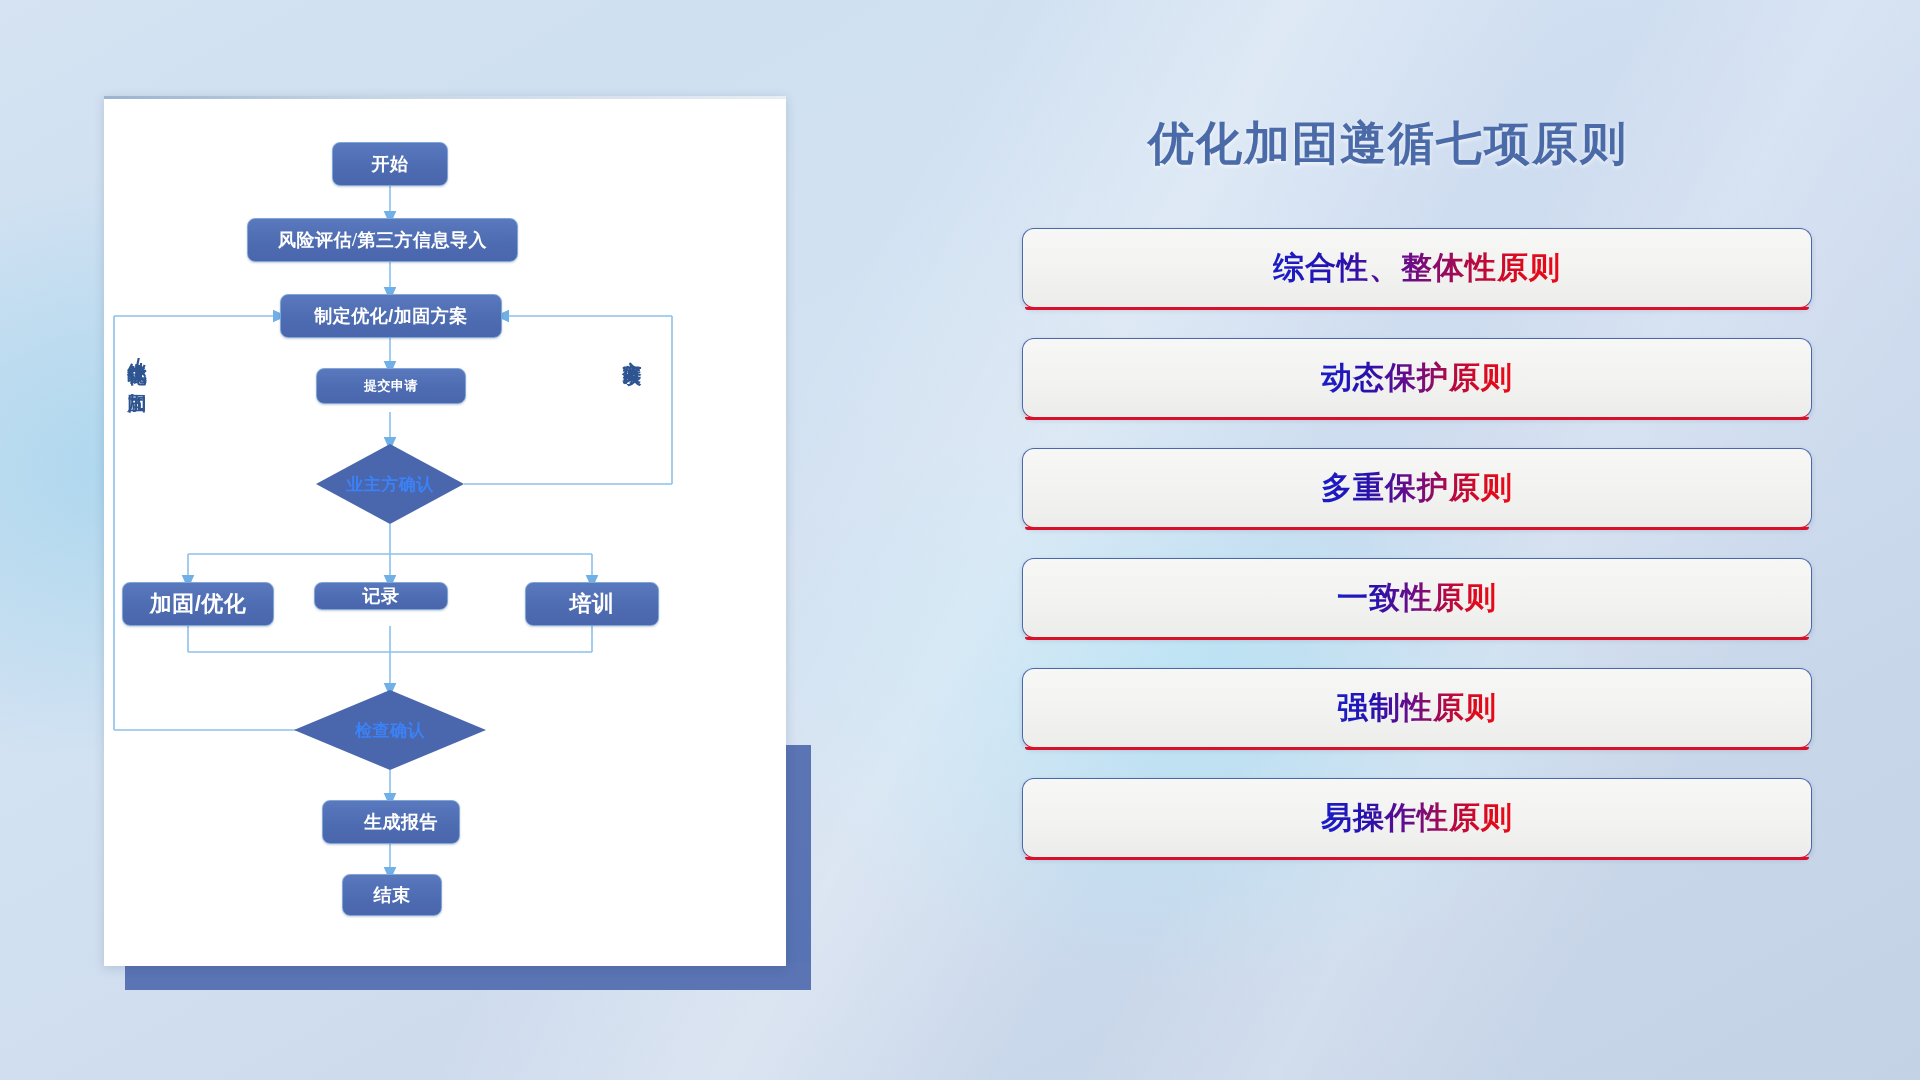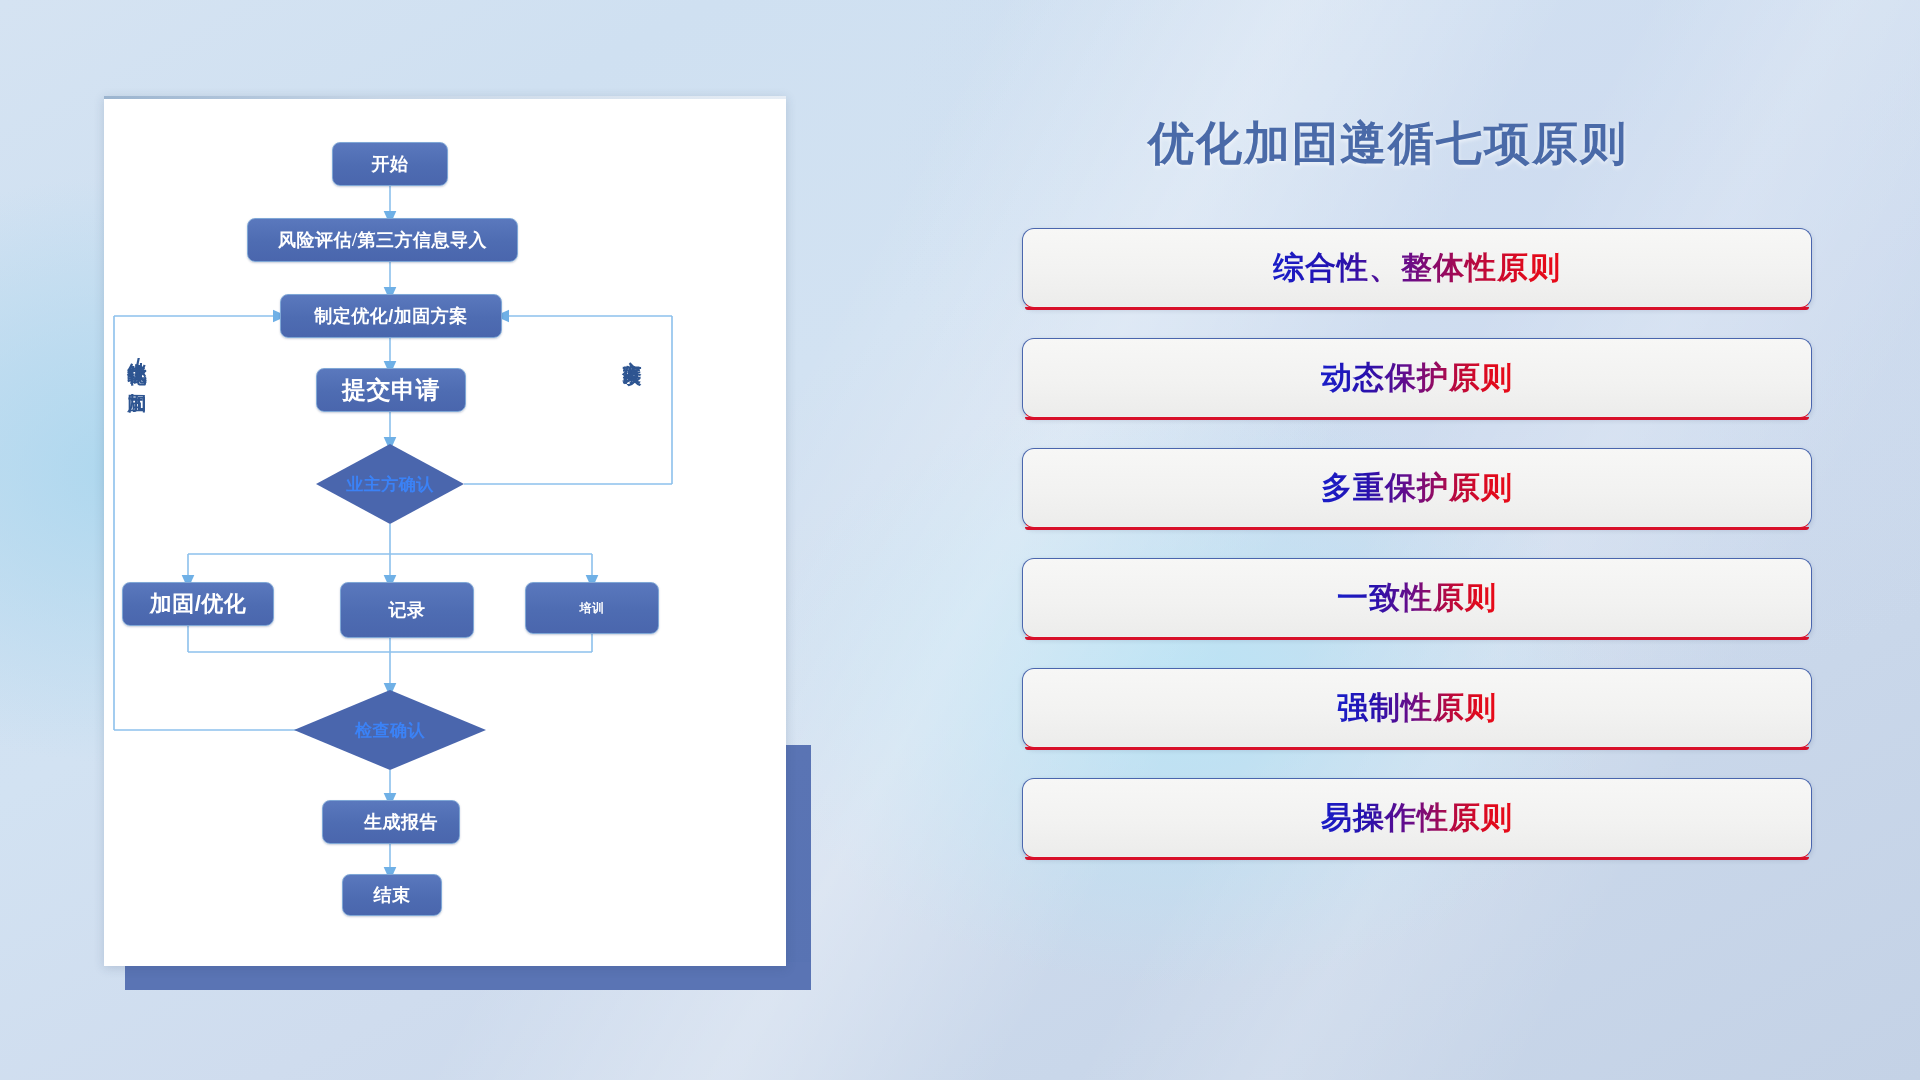--- a/index.html
+++ b/index.html
@@ -186,37 +186,37 @@
     </div>
 
     <div class="node" style="left:143px; top:122px; width:271px; height:44px; font-size:18px;font-family:Liberation Serif, serif;">
       <span>风险评估/第三方信息导入</span>
     </div>
 
     <div class="node" style="left:176px; top:198px; width:222px; height:44px; font-size:18px;">
       <span>制定优化/加固方案</span>
     </div>
 
-    <div class="node" style="left:212px; top:272px; width:150px; height:44px; font-size:24px;">
+    <div class="node" style="left:212px; top:272px; width:150px; height:36px; font-size:13px;">
       <span>提交申请</span>
     </div>
 
     <div class="diamond-wrap" style="left:212px; top:348px; width:148px; height:80px;">
       <div class="diamond-label">业主方确认</div>
     </div>
 
     <div class="node" style="left:18px; top:486px; width:152px; height:44px; font-size:22px;">
       <span>加固/优化</span>
     </div>
 
-    <div class="node" style="left:236px; top:486px; width:134px; height:56px; font-size:18px;">
+    <div class="node" style="left:210px; top:486px; width:134px; height:28px; font-size:18px;">
       <span>记录</span>
     </div>
 
-    <div class="node" style="left:421px; top:486px; width:134px; height:52px; font-size:12px;">
+    <div class="node" style="left:421px; top:486px; width:134px; height:44px; font-size:22px;">
       <span>培训</span>
     </div>
 
     <div class="diamond-wrap" style="left:190px; top:594px; width:192px; height:80px;">
       <div class="diamond-label">检查确认</div>
     </div>
 
     <div class="node" style="left:218px; top:704px; width:138px; height:44px; font-size:18px;padding-left:20px;">
       <span>生成报告</span>
     </div>

